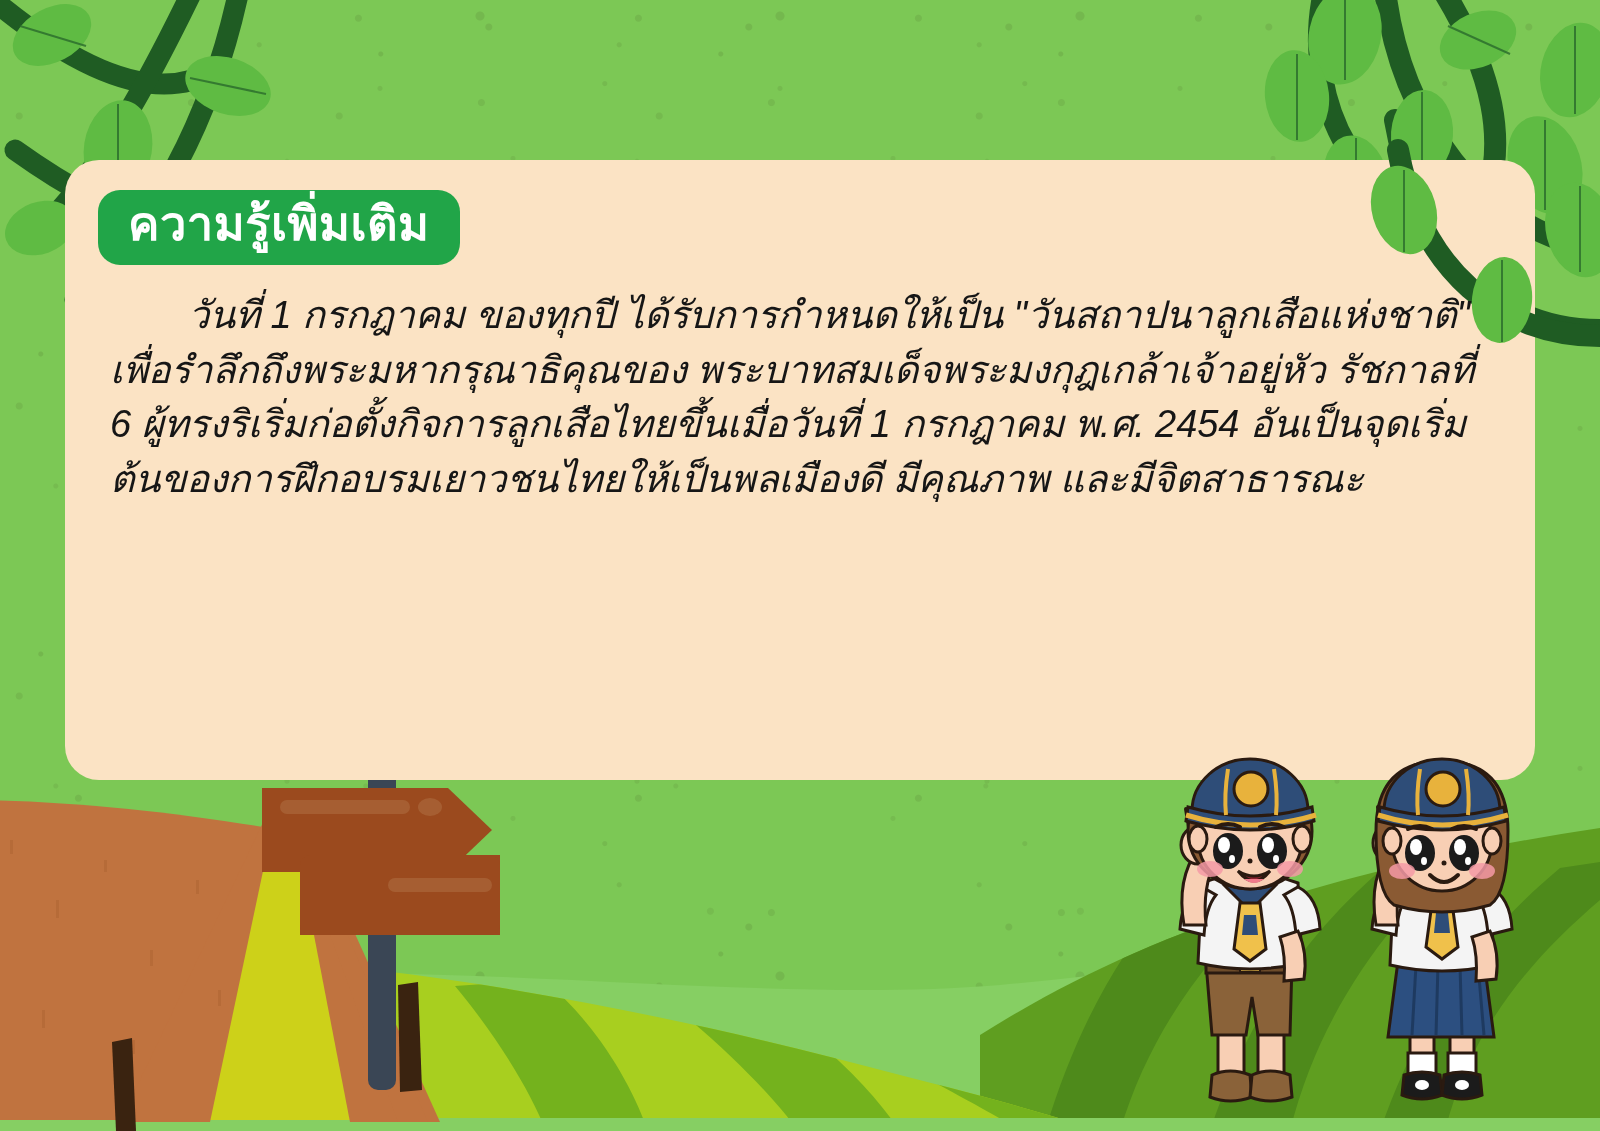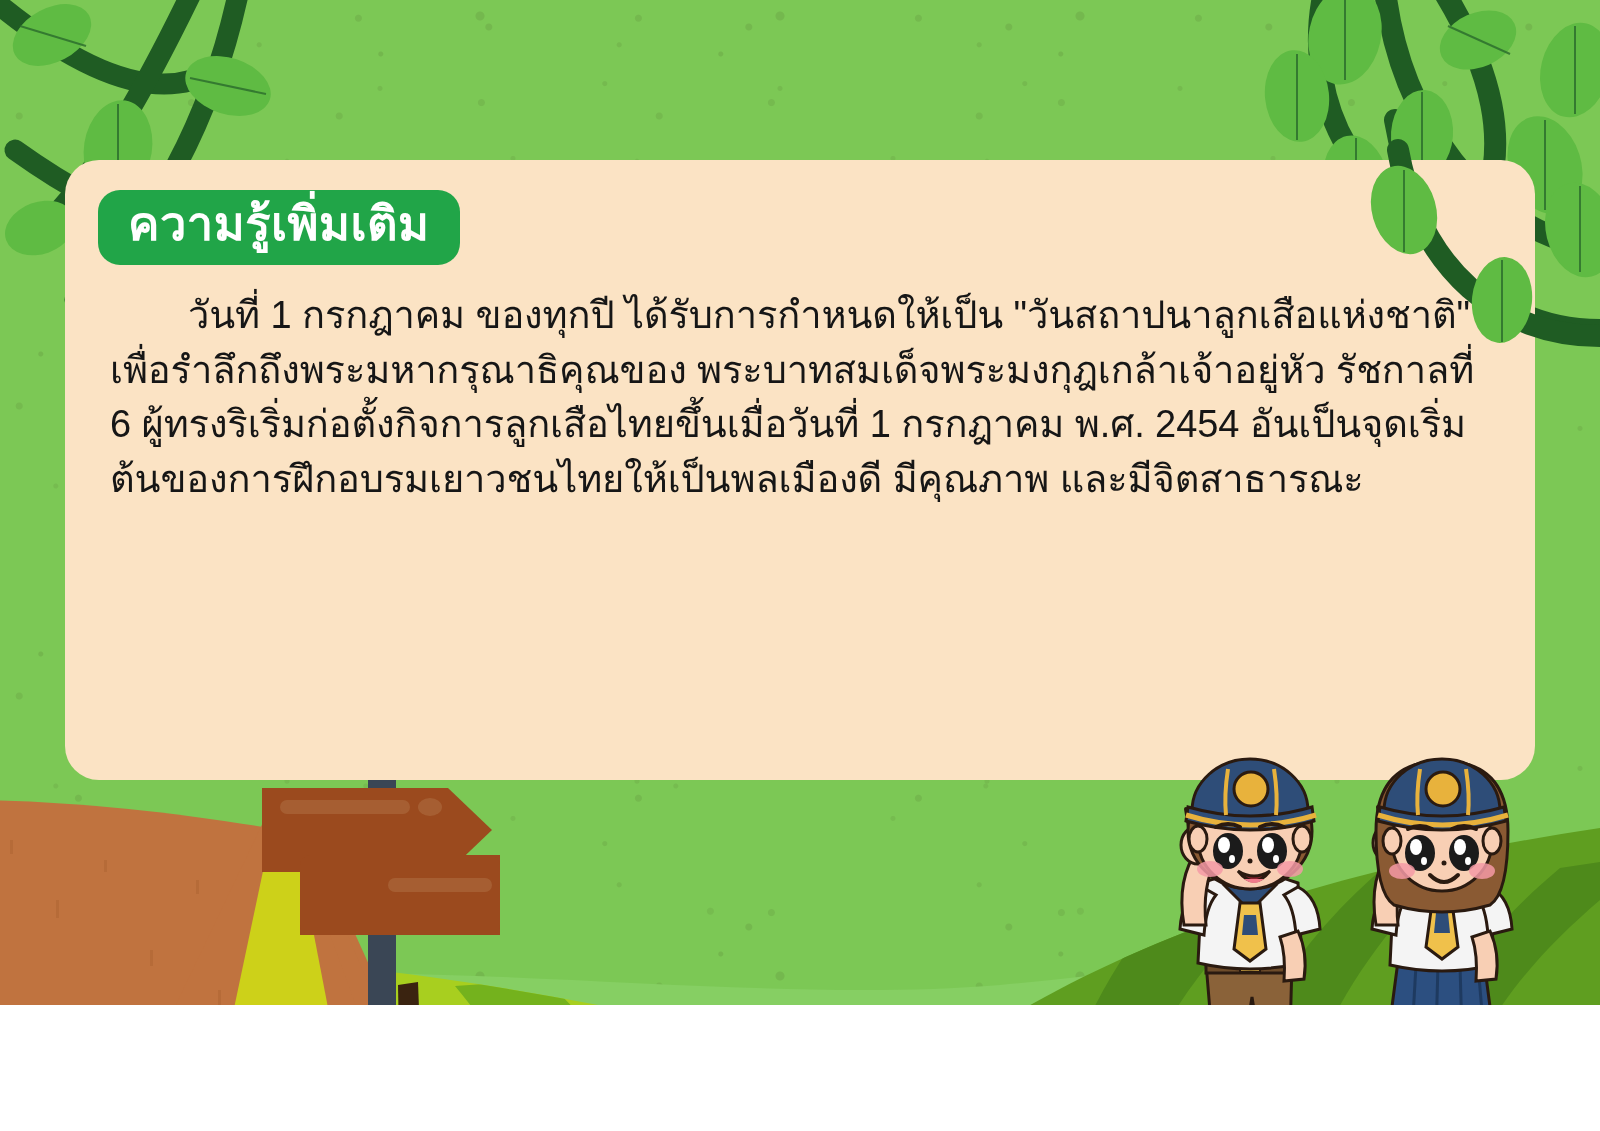--- a/index.html
+++ b/index.html
@@ -4,21 +4,21 @@
 <title>Thai Scout Day Infographic</title>
 <style>
   html, body {
     margin: 0;
     padding: 0;
     background: #ffffff;
   }
   .stage {
     position: relative;
     width: 1600px;
-    height: 1005px;
+    height: 1131px;
     overflow: hidden;
     font-family: "Liberation Sans", "DejaVu Sans", sans-serif;
     background: #7ac44b;
   }
 
   
   .bg-green {
     position: absolute;
     inset: 0;
     background: #7cc855;
@@ -81,20 +81,21 @@
   .body-text {
     position: absolute;
     left: 110px;
     top: 288px;
     width: 1370px;
     z-index: 6;
     color: #161616;
     font-size: 38px;
     line-height: 54.5px;
     letter-spacing: -.1px;
+    font-style: italic;
   }
   .body-text p {
     margin: 0;
   }
   .body-text p.indent {
     text-indent: 78px;
   }
 
   
   .chars {

